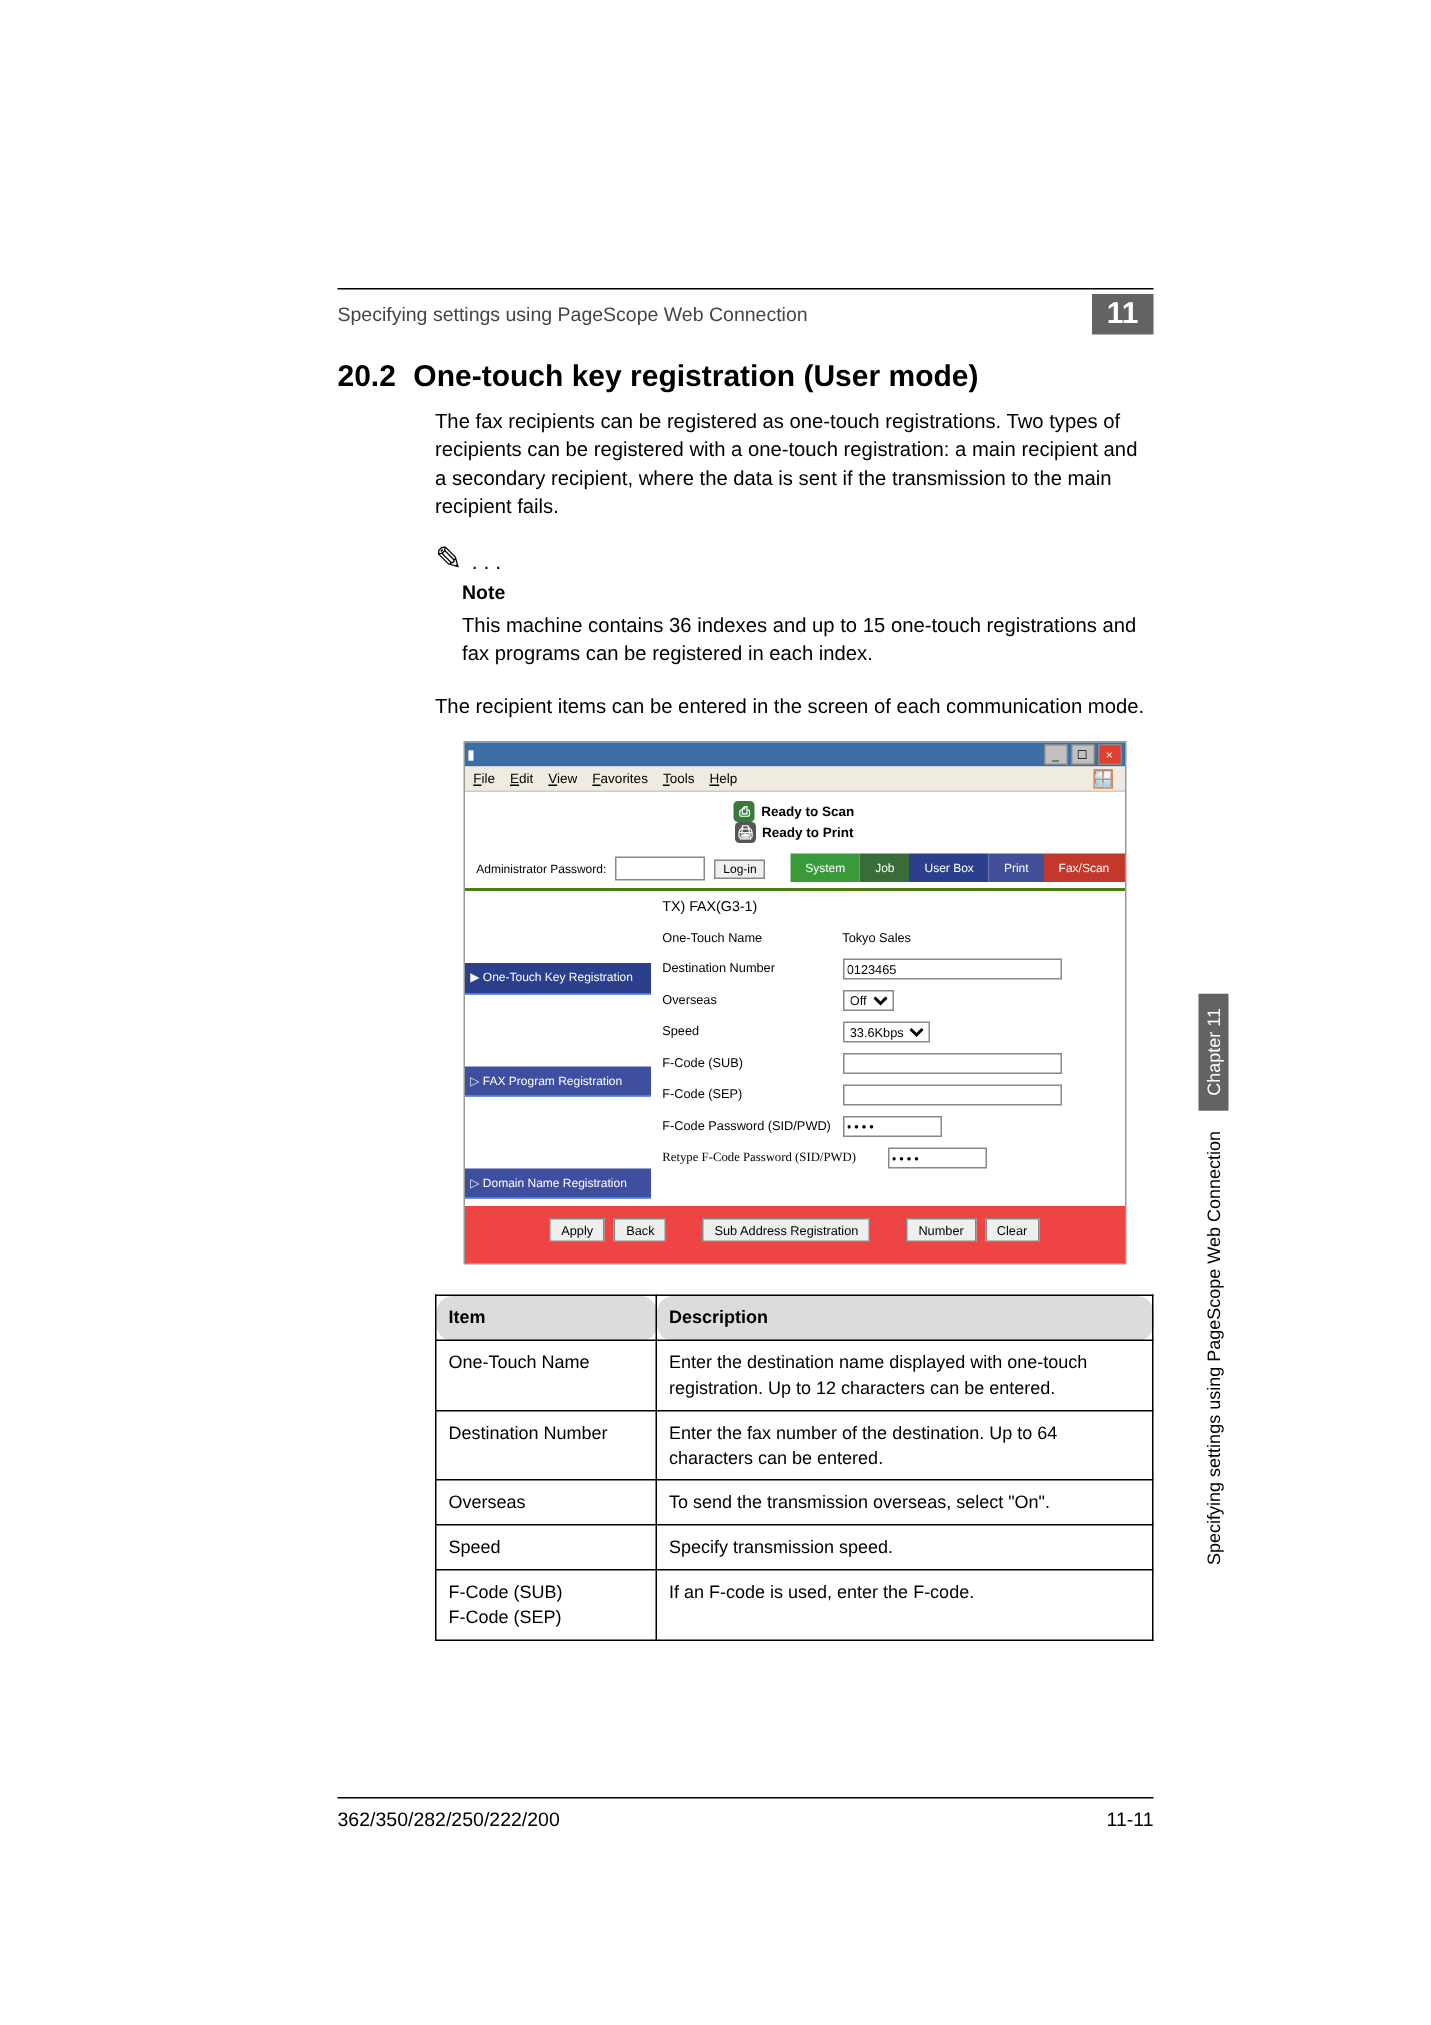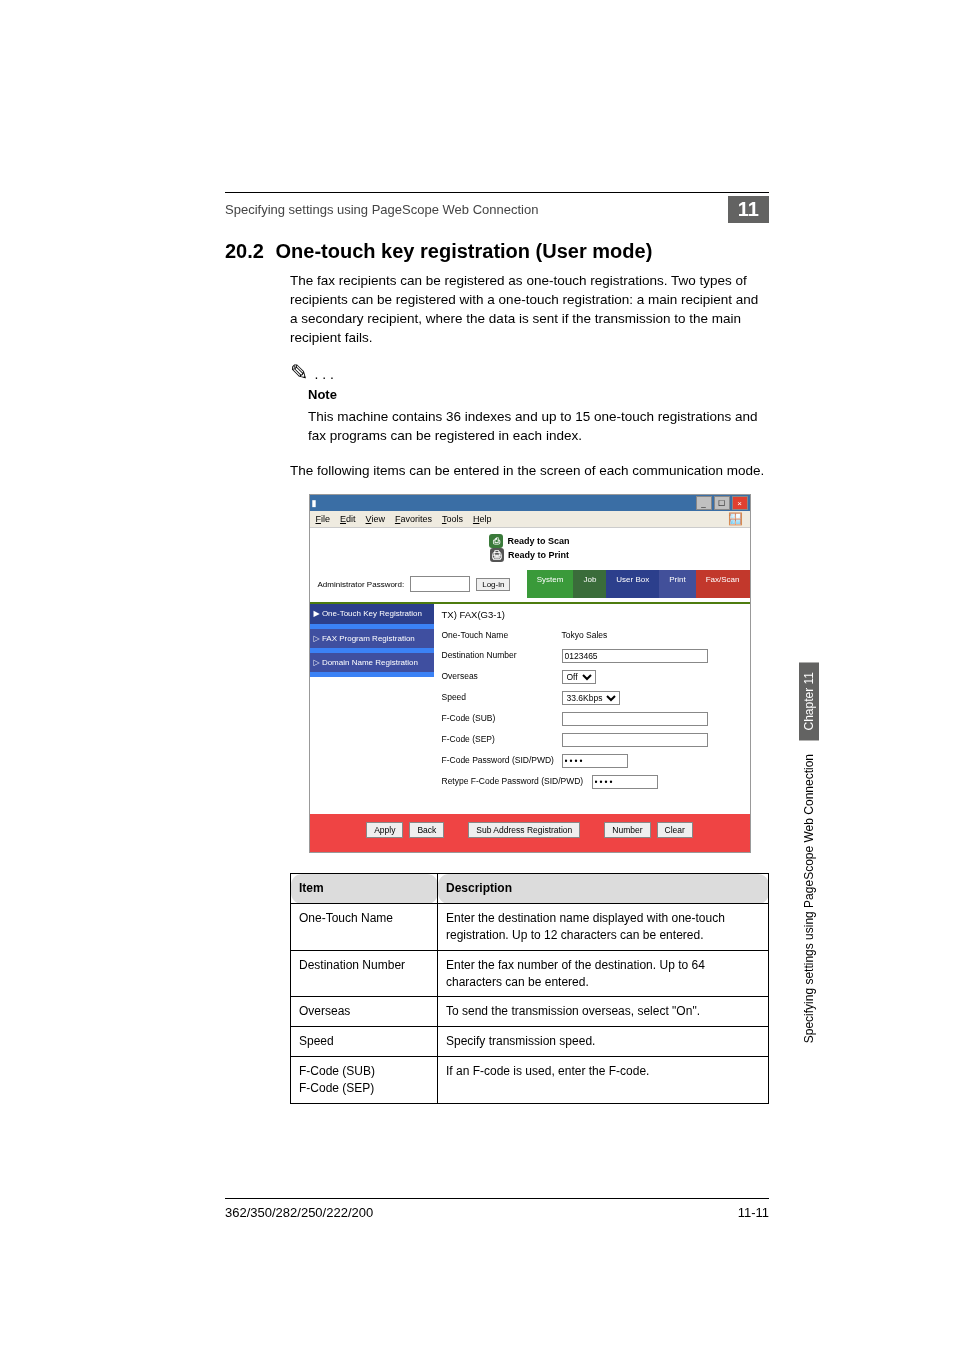--- a/index.html
+++ b/index.html
@@ -130,41 +130,42 @@
     border-bottom: 2px solid #4d7c0f;
   }
   .admin-label { font-size:8px; white-space:nowrap;}
   .admin-input {
     width: 54px; height: 12px; border:1px solid #888; background:#fff; font-size:8px;
   }
   .admin-btn {
     border:1px solid #888; background:#efefef; font-size:8px; padding: 1px 5px;
   }
   .tabs {
-    display:flex; margin-left:auto; height:28px; 
+    display:flex; margin-left:auto; height:18px; align-items:flex-end;
   }
   .tab {
     color:#fff; font-size:8px; padding: 4px 10px 4px 10px;
   }
   .tab-system{ background:#3a9a3a; }
   .tab-job{ background:#3a6c3a; }
   .tab-userbox{ background:#2c3f8c; }
   .tab-print{ background:#42509a; }
   .tab-fax{ background:#c2382c; }
   .shot-body { display:flex; min-height:210px; }
   .sidebar {
     width: 124px;
     padding: 0;
   }
   .side-item {
     background:#2c3f8c;
     color:#fff;
     font-size:8px;
     padding: 4px 4px;
-    border-bottom:5px solid #3b82f6;
+    border-bottom:1px solid #3b82f6;
+    margin-top:48px;
   }
   .side-item.first::before {
     content: "▶ ";
   }
   .side-item:not(.first) {
     background:#3f4fa0;
   }
   .form-area {
     flex:1; padding: 4px 8px;
   }
@@ -257,21 +258,21 @@
     <span>One-touch key registration (User mode)</span>
   </div>
 
   <div class="body-col">
     <div class="para">The fax recipients can be registered as one-touch registrations. Two types of recipients can be registered with a one-touch registration: a main recipient and a secondary recipient, where the data is sent if the transmission to the main recipient fails.</div>
 
     <div class="note-icon">✎ <span style="font-size:14px;vertical-align:middle;">. . .</span></div>
     <div class="note-label">Note</div>
     <div class="note-text">This machine contains 36 indexes and up to 15 one-touch registrations and fax programs can be registered in each index.</div>
 
-    <div class="para">The following items can be entered in the screen of each communication mode.</div>
+    <div class="para">The recipient items can be entered in the screen of each communication mode.</div>
 
     <div class="shot">
       <div class="shot-titlebar">
         <span>▮</span>
         <span class="tb-right">
           <span class="tb-btn">_</span>
           <span class="tb-btn">☐</span>
           <span class="tb-btn tb-red">×</span>
         </span>
       </div>
@@ -339,21 +340,21 @@
           </div>
           <div class="form-row">
             <div class="fl">F-Code (SEP)</div>
             <div class="fv"><input class="text27" value="" style=""></div>
           </div>
           <div class="form-row">
             <div class="fl">F-Code Password (SID/PWD)</div>
             <div class="fv"><input type="password" value="●●●●" style=""></div>
           </div>
           <div class="form-row">
-            <div class="fl" style="width:150px;">Retype F-Code Password (SID/PWD)</div>
+            <div class="fl" style="width:150px;font-family:Liberation Serif, serif;">Retype F-Code Password (SID/PWD)</div>
             <div class="fv"><input type="password" value="●●●●" style=""></div>
           </div>
         </div>
       </div>
       <div class="bottom-btns">
         <button class="btn">Apply</button>
         <button class="btn">Back</button>
         <span style="width:12px;"></span>
         <button class="btn">Sub Address Registration</button>
         <span style="width:12px;"></span>

